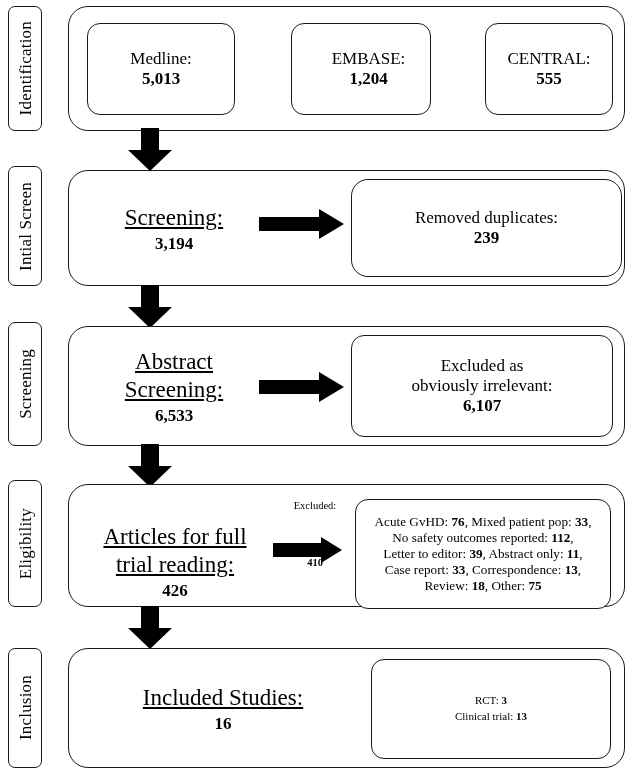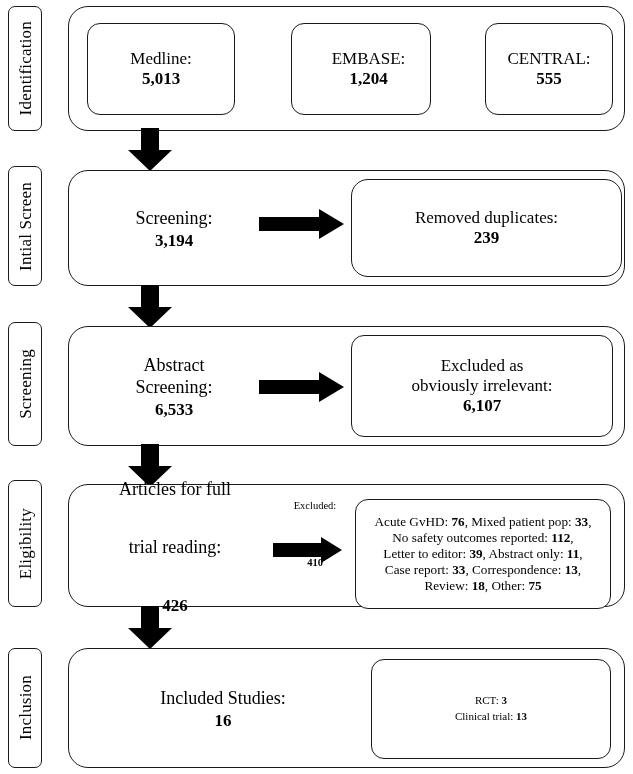--- a/index.html
+++ b/index.html
@@ -72,21 +72,21 @@
 
   
   .plain {
     position: absolute;
     text-align: center;
     display: flex;
     flex-direction: column;
     align-items: center;
     justify-content: center;
   }
-  .plain .line  { font-size: 18px; line-height: 1.25; white-space: nowrap; }
+  .plain .line  { font-size: 23px; line-height: 1.25; white-space: nowrap; text-decoration: underline; }
   .plain .count { font-size: 17px; line-height: 1.25; font-weight: bold; }
 
   
   .mini-note {
     position: absolute;
     text-align: center;
     font-size: 10.5px;
     line-height: 1.25;
   }
   .mini-note .count { font-weight: bold; margin-top: 44px; }
@@ -207,21 +207,21 @@
   </div>
 
   <div class="arrow-down" style="left:127px;top:444px;">
     <svg width="46" height="44" viewBox="0 0 46 44">
       <polygon points="14,0 32,0 32,22 45,22 23,43 1,22 14,22" fill="#000000"></polygon>
     </svg>
   </div>
 
   <div class="row-box" style="top:484px;height:123px;">
 
-    <div class="plain" style="left:16px;top:20px;width:180px;height:84px;gap:36px;">
+    <div class="plain" style="left:16px;top:35px;width:180px;height:84px;">
       <span class="line">Articles for full</span>
       <span class="line">trial reading:</span>
       <span class="count">426</span>
     </div>
 
     <div class="mini-note" style="left:198px;top:14px;width:96px;">
       <div>Excluded:</div>
       <div class="count">410</div>
     </div>
 

